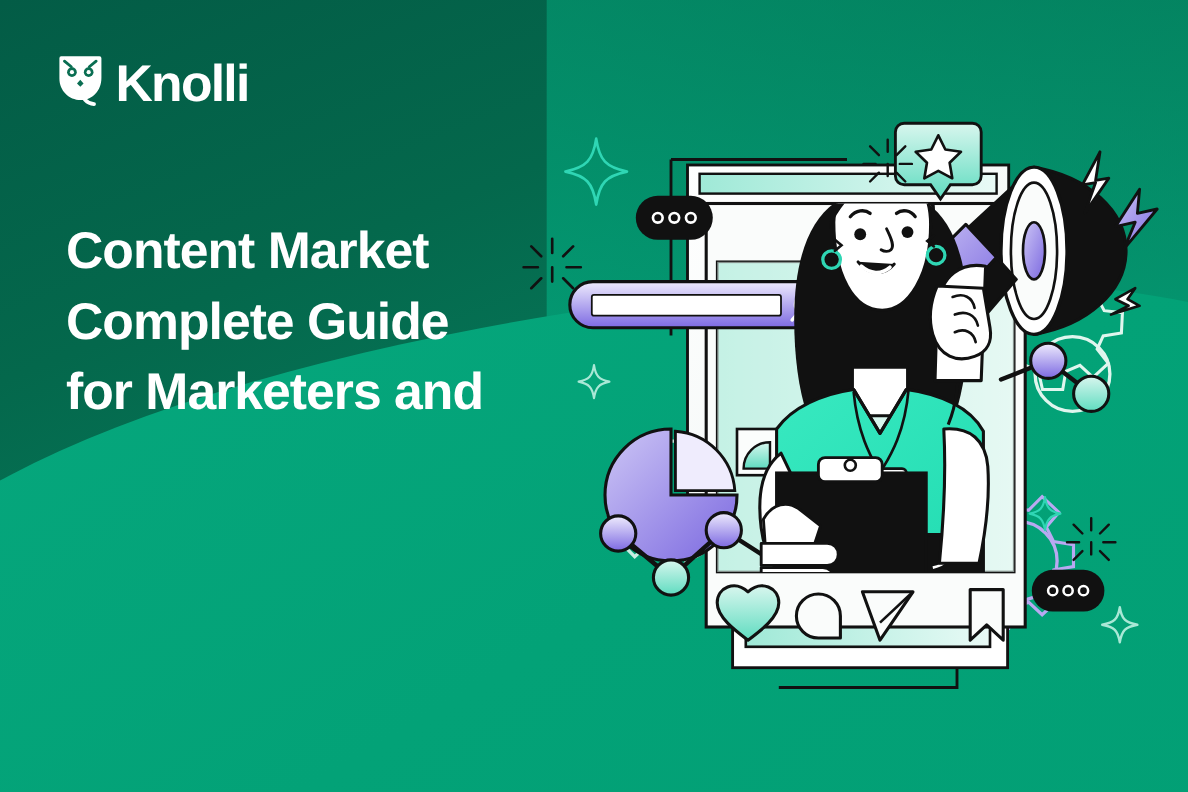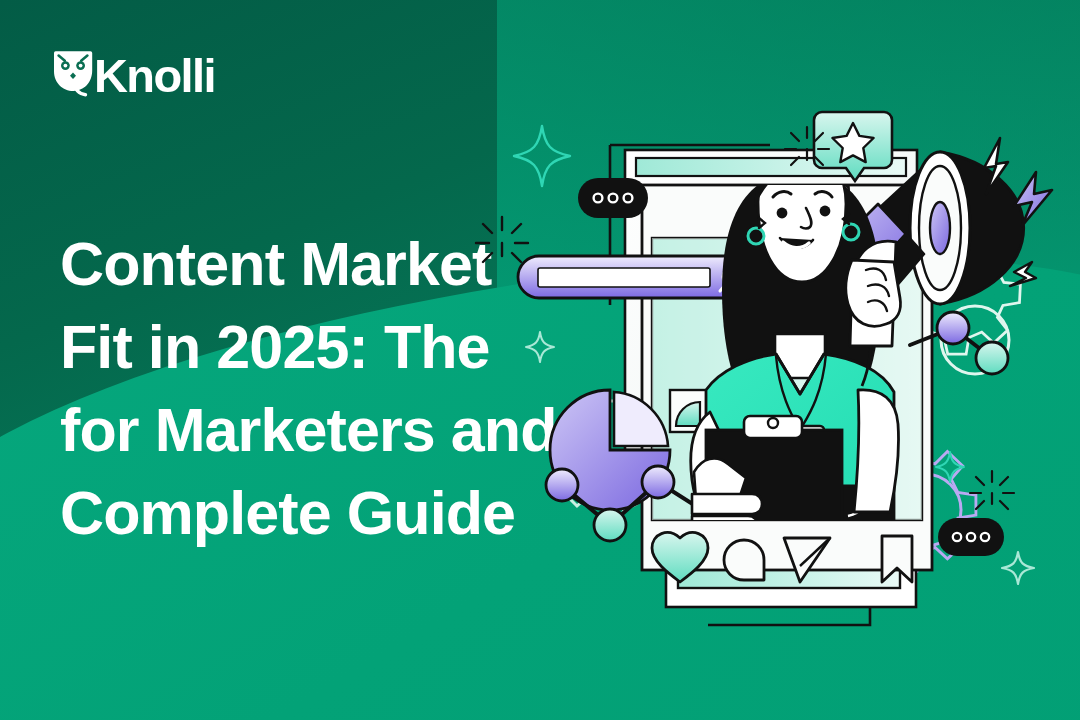--- a/index.html
+++ b/index.html
@@ -30,34 +30,34 @@
   }
   .bg-swoop2 {
     position:absolute;
     left:46%; top:0; width:60%; height:100%;
     background:linear-gradient(200deg,rgba(3,150,110,.55) 0%,rgba(3,166,124,.75) 60%,rgba(2,170,128,.9) 100%);
   }
 
   
   .logo {
     position:absolute; left:52px; top:48px;
-    display:flex; align-items:center; 
+    display:flex; align-items:center; gap:11px;
   }
   .logo-word {
     color:#fff; font-size:47px; font-weight:700;
     letter-spacing:-1.6px; line-height:1;
     font-family:"Liberation Sans", sans-serif;
   }
 
   
   .headline {
-    position:absolute; left:60px; top:223px;
+    position:absolute; left:60px; top:196px;
     width:480px;
     color:#ffffff;
-    font-size:61px;
+    font-size:47px;
     font-weight:700;
     line-height:1.36;
     letter-spacing:-0.9px;
     font-family:"Liberation Sans", sans-serif;
   }
   .headline .ln { display:block; white-space:nowrap; }
 
   
   .illo { position:absolute; left:470px; top:90px; width:610px; height:560px; }
   .illo svg { display:block; }
@@ -82,23 +82,22 @@
         <path d="M6.6 7.6l6.2 5.1M35.4 7.6l-6.2 5.1" stroke="#0a6e52" stroke-width="2.6" stroke-linecap="round"></path>
         <path d="M21 24.6l-3 3.2 3 3.1 3-3.1z" fill="#0a6e52"></path>
         <path d="M22.2 34.6c0 6.6 4.9 11.6 11.3 12.1" stroke="#ffffff" stroke-width="3.4" stroke-linecap="round" fill="none"></path>
       </svg>
     </span>
     <span class="logo-word">Knolli</span>
   </div>
 
   <h1 class="headline">
     <span class="ln">Content Market</span>
-    <span class="ln">Fit in 2025: The</span>
+    <span class="ln">Complete Guide</span>
     <span class="ln">for Marketers and</span>
-    <span class="ln">Complete Guide</span>
   </h1>
 
   <div class="illo">
   <svg width="610" height="560" viewBox="0 0 610 560" fill="none" xmlns="http://www.w3.org/2000/svg">
     <defs>
       <linearGradient id="gPurple" x1="0" y1="0" x2="1" y2="1">
         <stop offset="0" stop-color="#cdc6f5"></stop>
             <stop offset="1" stop-color="#7b68e0"></stop>
       </linearGradient>
       <linearGradient id="gPurple2" x1="0" y1="0" x2="0" y2="1">

